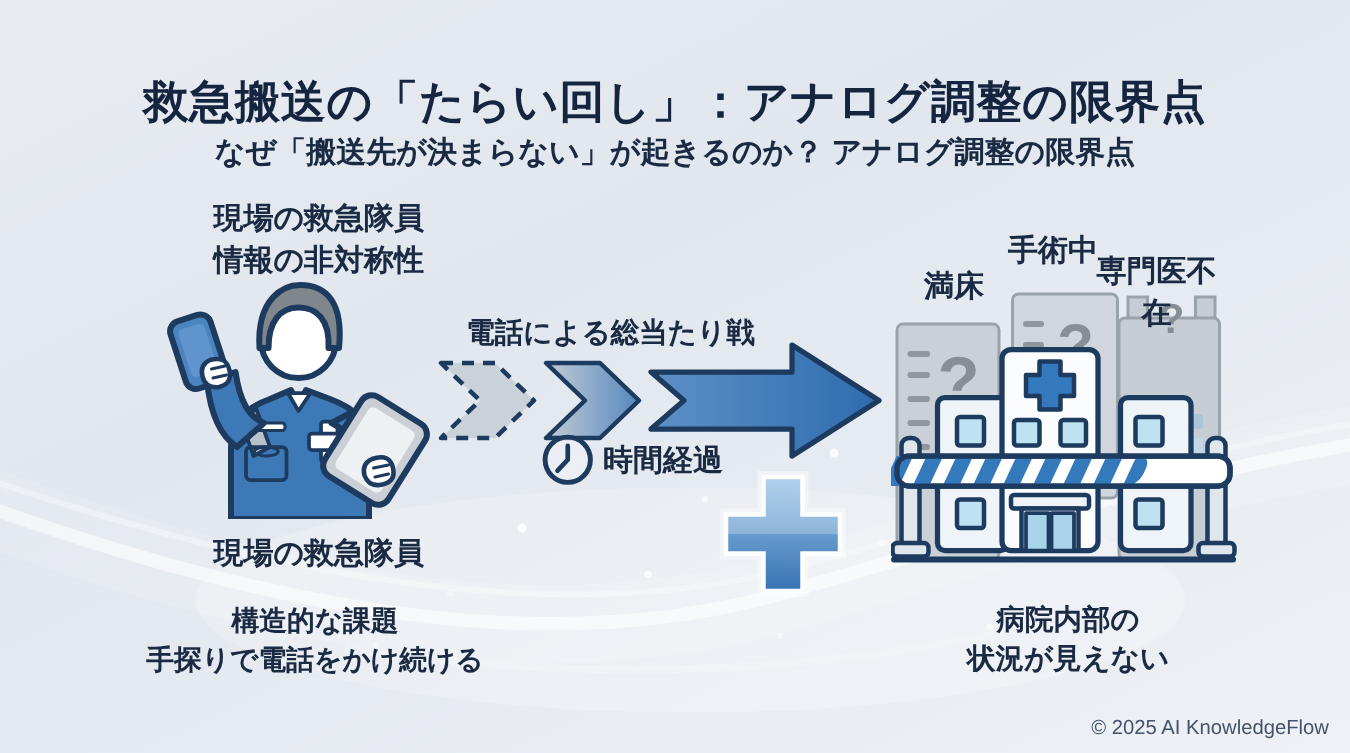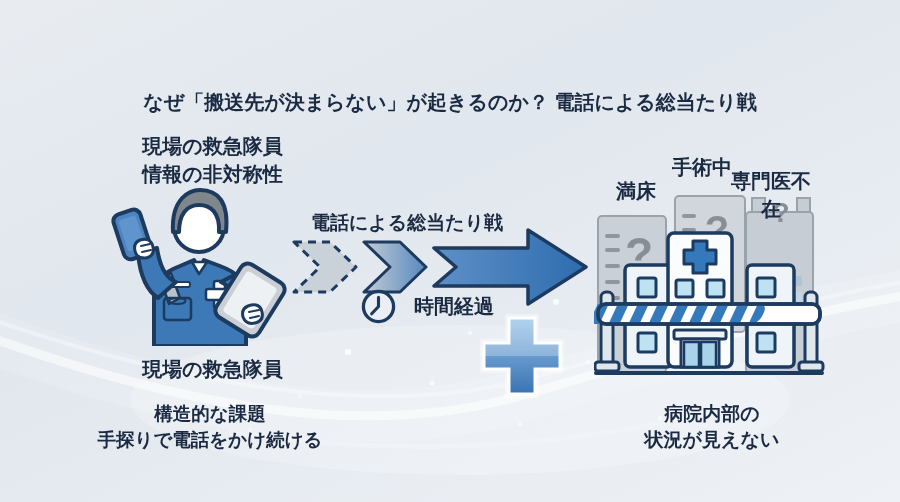--- a/index.html
+++ b/index.html
@@ -13,21 +13,21 @@
     overflow:hidden;
   }
   .decor{position:absolute;left:0;top:0;width:900px;height:502px;pointer-events:none;}
   .txt{position:absolute;color:#1a2a42;font-weight:bold;text-align:center;line-height:1.38;}
   .title{left:0;right:0;top:28px;font-size:30px;letter-spacing:.5px;color:#15253f;}
   .subtitle{left:0;right:0;top:72px;font-size:20px;color:#1a2a42;}
   .left-label-top{left:75px;top:133px;width:275px;font-size:20px;}
   .figure-caption{left:75px;top:356px;width:275px;font-size:20px;}
   .left-label-bottom{left:45px;top:401px;width:330px;font-size:18.5px;}
   .arrow-label{left:277px;top:210px;width:260px;font-size:19px;}
-  .time-row{position:absolute;left:360px;top:288px;display:flex;align-items:center;gap:17px;}
+  .time-row{position:absolute;left:360px;top:288px;display:flex;align-items:center;gap:5px;}
   .time-row .time-label{font-size:20px;font-weight:bold;color:#1a2a42;}
   .bldg-label{font-size:20px;}
   .lbl-full{left:601px;top:178px;width:70px;text-align:center;}
   .lbl-surgery{left:666px;top:154px;width:72px;}
   .lbl-nospec{left:724px;top:168px;width:94px;}
   .right-caption{left:618px;top:401px;width:188px;font-size:19px;}
   .footer{position:absolute;right:14px;top:477px;font-size:13.5px;color:#43536a;font-weight:normal;}
   .paramedic-svg{position:absolute;left:102px;top:186px;width:190px;height:160px;}
   .arrows-svg{position:absolute;left:290px;top:226px;width:300px;height:82px;}
   .clock-svg{width:37px;height:37px;display:block;}
@@ -62,21 +62,22 @@
       <circle cx="556" cy="302" r="3" opacity="0.8"></circle>
       <circle cx="588" cy="362" r="2" opacity="0.6"></circle>
       <circle cx="610" cy="300" r="2" opacity="0.5"></circle>
       <circle cx="660" cy="418" r="2.5" opacity="0.5"></circle>
       <circle cx="520" cy="424" r="2" opacity="0.5"></circle>
       <circle cx="300" cy="396" r="2" opacity="0.45"></circle>
       <circle cx="250" cy="430" r="2" opacity="0.4"></circle>
     </g>
   </svg>
 
-  <h2 class="txt subtitle">なぜ「搬送先が決まらない」が起きるのか？ 電話による総当たり戦</h2>
+  <h1 class="txt title">救急搬送の「たらい回し」：アナログ調整の限界点</h1>
+  <h2 class="txt subtitle">なぜ「搬送先が決まらない」が起きるのか？ アナログ調整の限界点</h2>
 
   <div class="txt left-label-top">
     <div>現場の救急隊員</div>
     <div>情報の非対称性</div>
   </div>
 
   <svg class="paramedic-svg" viewBox="0 0 190 160">
     <g stroke="#1d3a5f" stroke-linejoin="round" stroke-linecap="round">
 
       <path d="M52,160 L52,112 C52,94 62,86 78,80 L92,74 L97,84 L102,74 L118,80 C134,86 144,94 144,112 L144,160 Z" fill="#3c79b6" stroke-width="4"></path>
@@ -240,14 +241,15 @@
 
   <div class="txt bldg-label lbl-full">満床</div>
   <div class="txt bldg-label lbl-surgery">手術中</div>
   <div class="txt bldg-label lbl-nospec">専門医不在</div>
 
   <div class="txt right-caption">
     <div>病院内部の</div>
     <div>状況が見えない</div>
   </div>
 
+  <div class="footer">© 2025 AI KnowledgeFlow</div>
 
 </div>
 
 </body></html>

